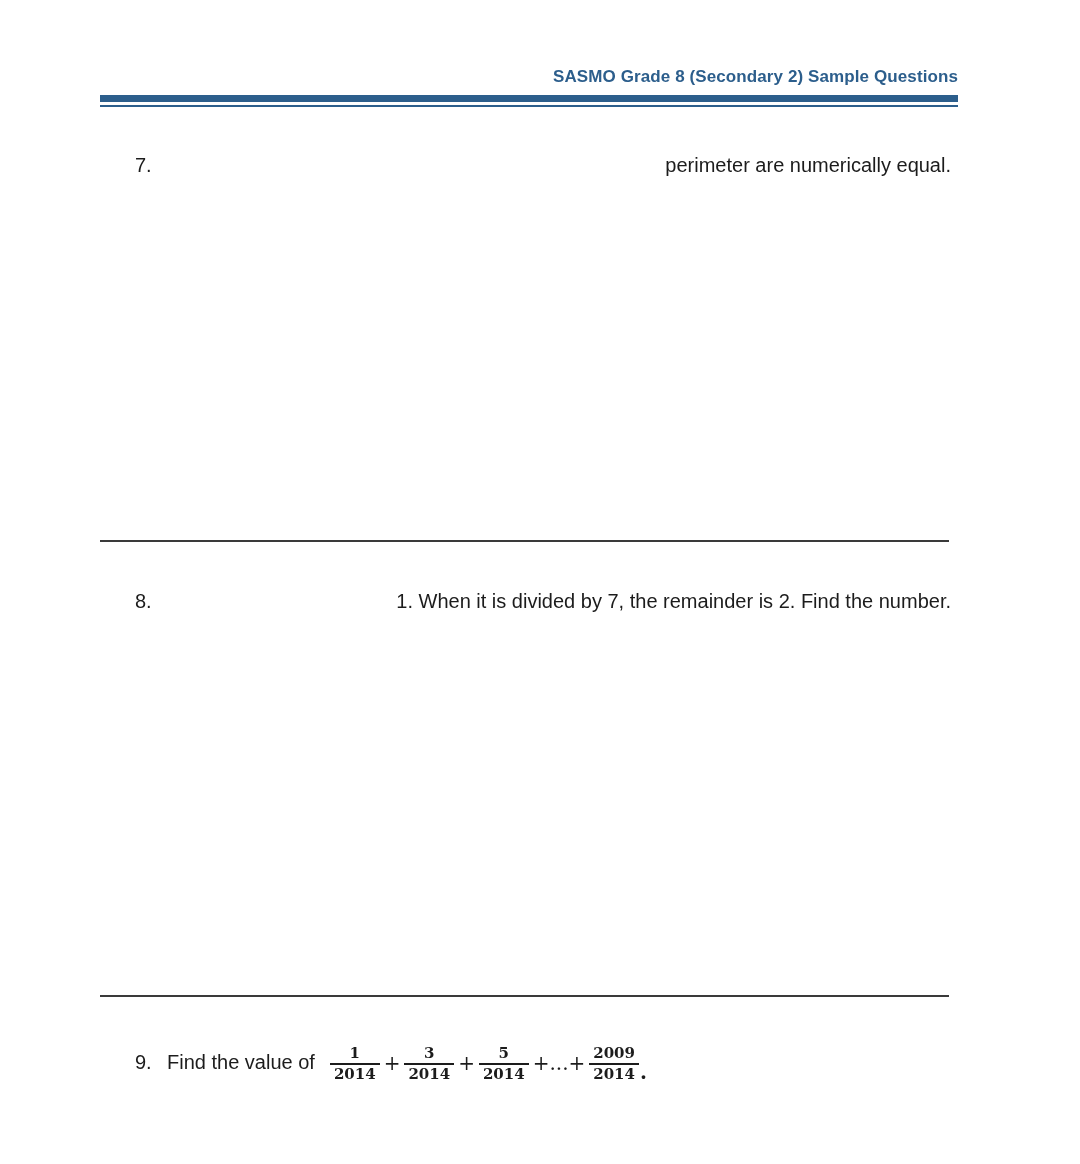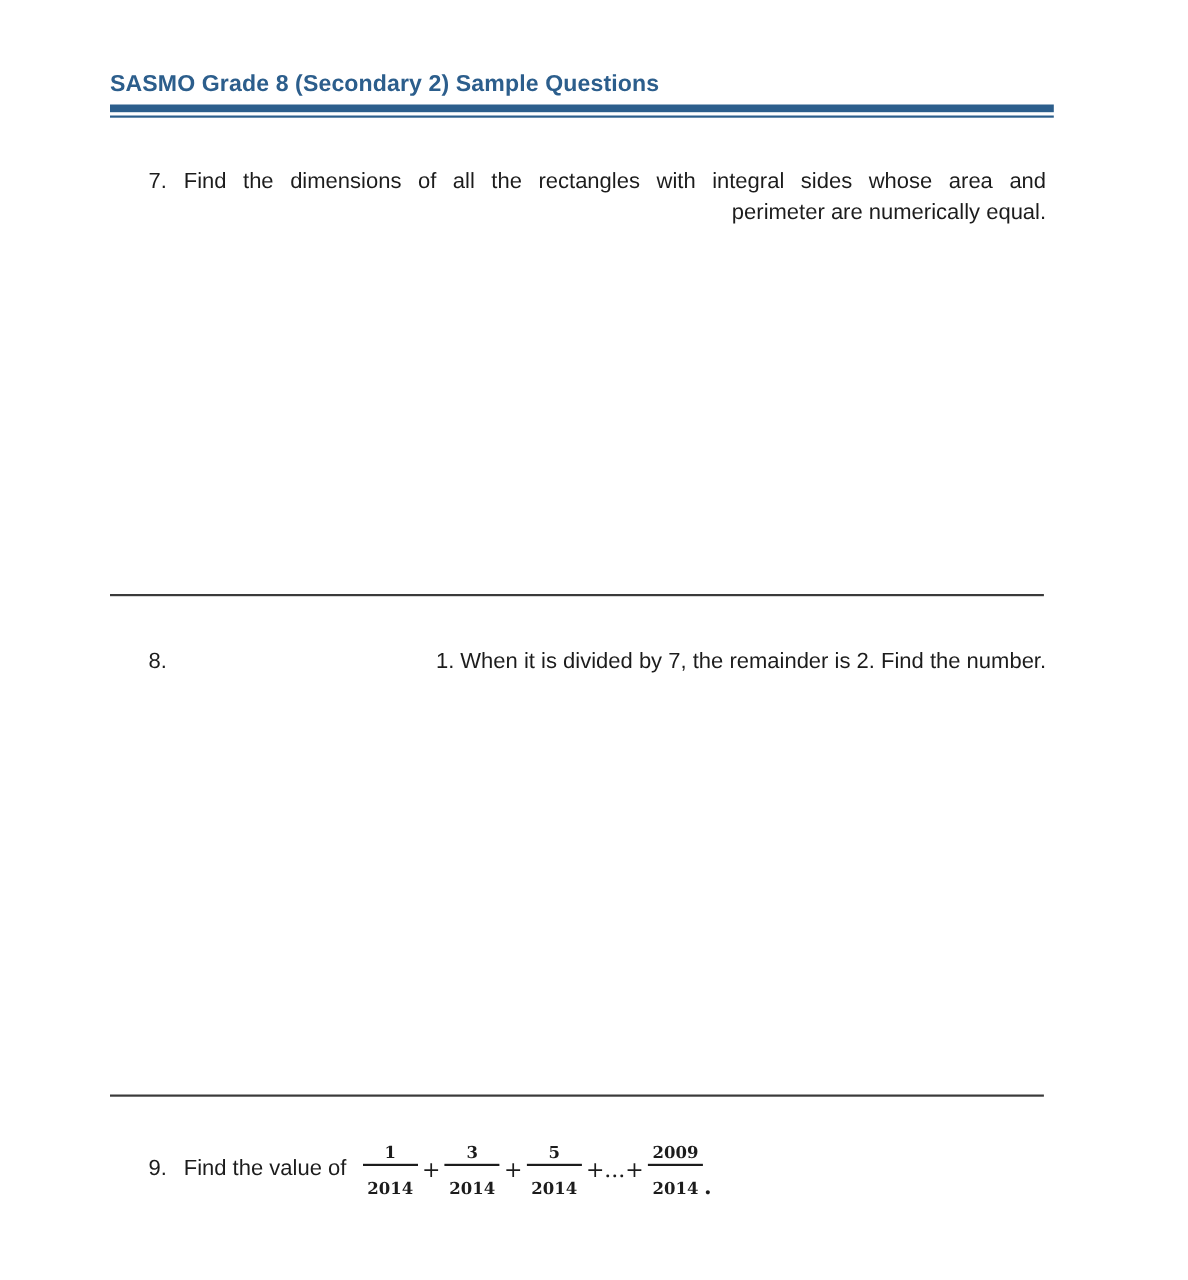--- a/index.html
+++ b/index.html
@@ -20,25 +20,26 @@
   }
 
   
   .doc-header {
     position: absolute;
     left: 100px;
     top: 63px;
     width: 858px;
   }
   .doc-title {
-    font-size: 21px;
+    font-size: 17px;
     line-height: 27px;
     font-weight: bold;
     color: var(--heading-blue);
     letter-spacing: 0.1px;
+    text-align: right;
   }
   .rule-thick {
     height: 7px;
     margin-top: 5px;
     background: var(--heading-blue);
   }
   .rule-thin {
     height: 2px;
     margin-top: 3px;
     background: var(--heading-blue);
@@ -95,21 +96,21 @@
     font-family: "DejaVu Serif", "Liberation Serif", serif;
     font-weight: bold;
     font-size: 15px;
     line-height: 17px;
     color: var(--body-text);
   }
   .frac .num {
     padding: 0 4px 1px;
     border-bottom: 2px solid var(--body-text);
   }
-  .frac .den { padding: 12px 4px 0; }
+  .frac .den { padding: 1px 4px 0; }
   .op {
     font-family: "DejaVu Serif", "Liberation Serif", serif;
     font-size: 20px;
     font-weight: normal;
     margin: 0 4px;
     position: relative;
     top: -1px;
   }
   .period {
     font-family: "DejaVu Serif", "Liberation Serif", serif;
@@ -128,21 +129,20 @@
 
   <header class="doc-header">
     <h1 class="doc-title">SASMO Grade 8 (Secondary 2) Sample Questions</h1>
     <div class="rule-thick"></div>
     <div class="rule-thin"></div>
   </header>
 
   <section class="question q7">
     <span class="qnum">7.</span>
     <div class="qtext">
-      <div class="jline">Find the dimensions of all the rectangles with integral sides whose area and</div>
       <div class="line">perimeter are numerically equal.</div>
     </div>
   </section>
 
   <div class="divider d1"></div>
 
   <section class="question q8">
     <span class="qnum">8.</span>
     <div class="qtext">
       <div class="line">1. When it is divided by 7, the remainder is 2. Find the number.</div>

